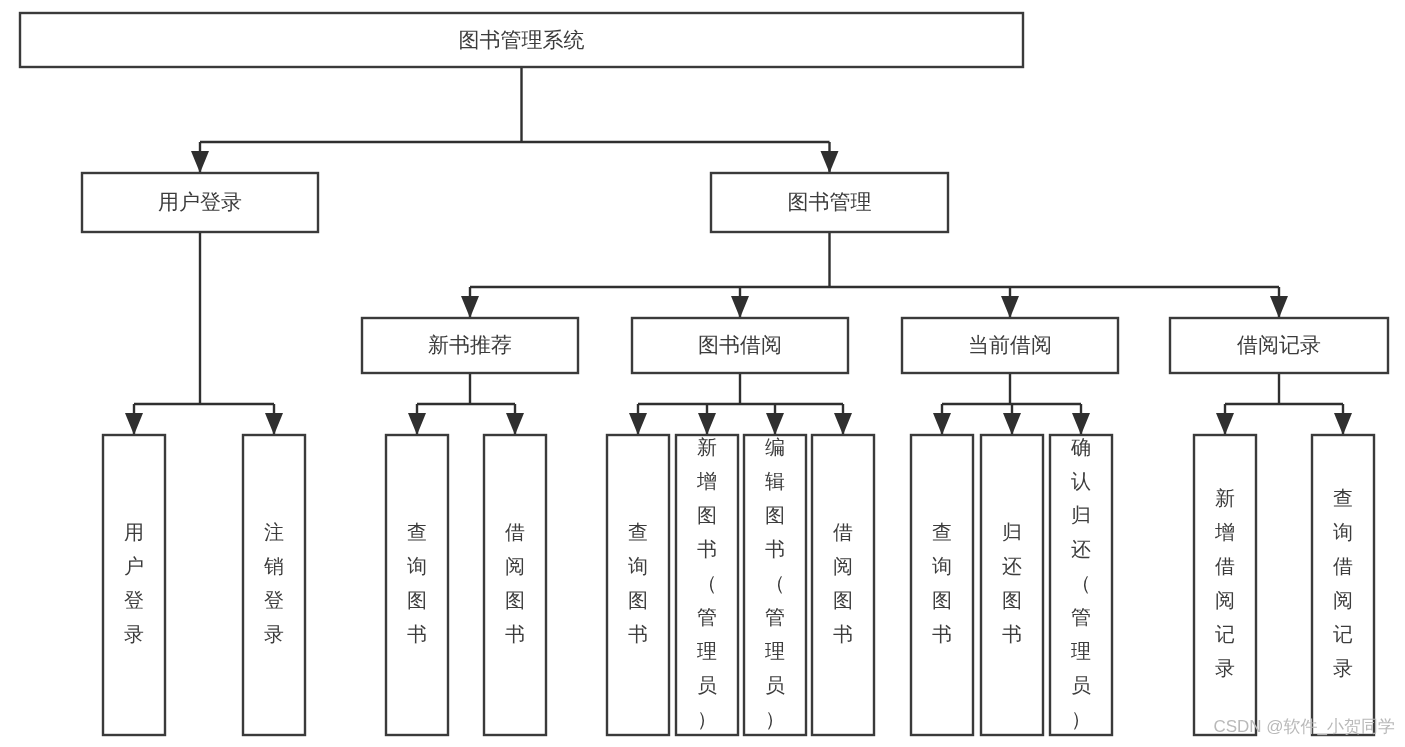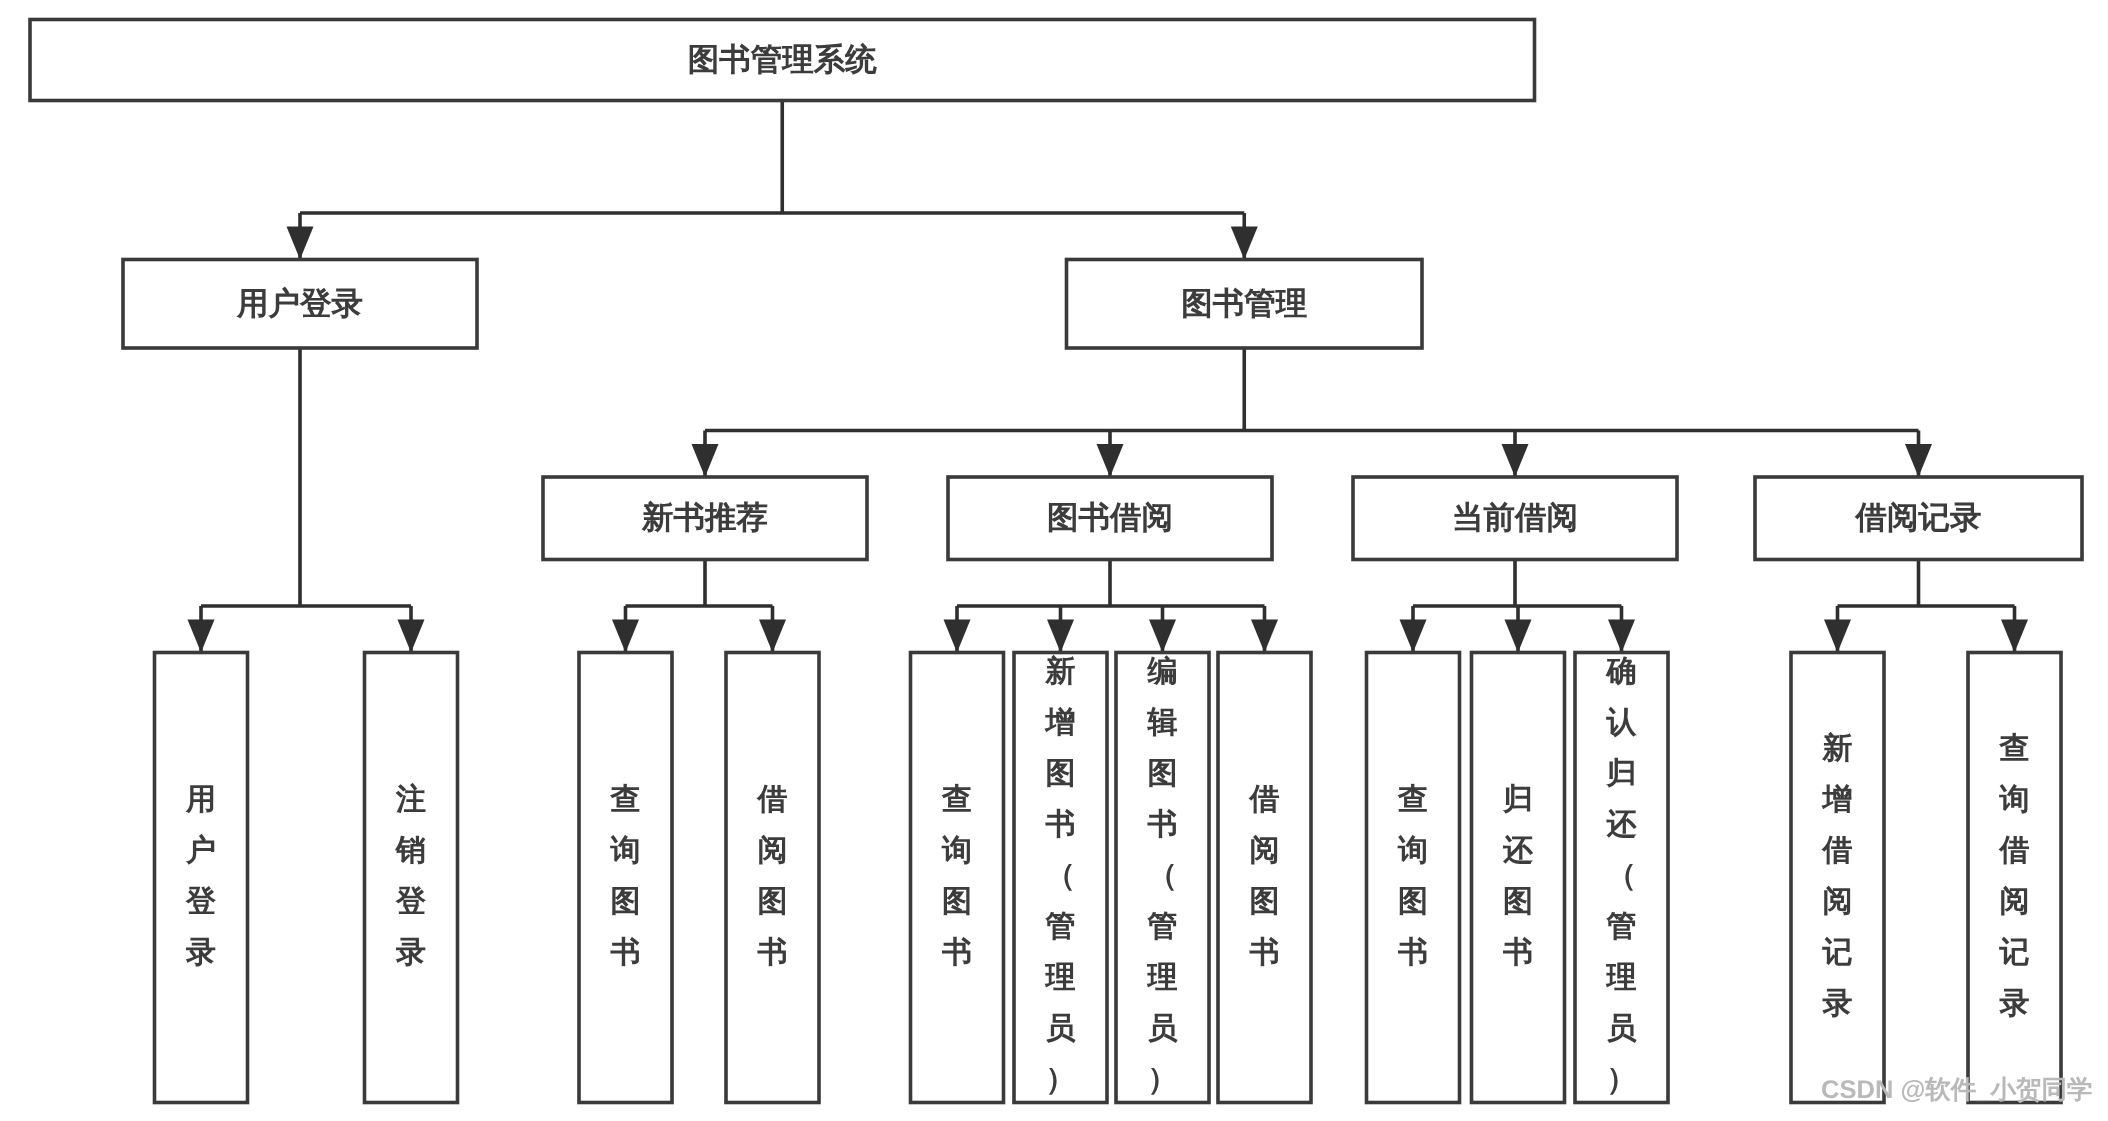--- a/index.html
+++ b/index.html
@@ -12,21 +12,20 @@
     width: 1405px;
     height: 747px;
     font-family: "Liberation Sans", "DejaVu Sans", sans-serif;
     overflow: hidden;
   }
   #diagram-root {
     position: relative;
     width: 1405px;
     height: 747px;
     background: #ffffff;
-    font-weight: bold;
   }
   svg.diagram-canvas {
     position: absolute;
     left: 0;
     top: 0;
     width: 1405px;
     height: 747px;
     display: block;
   }
   .node-box {

